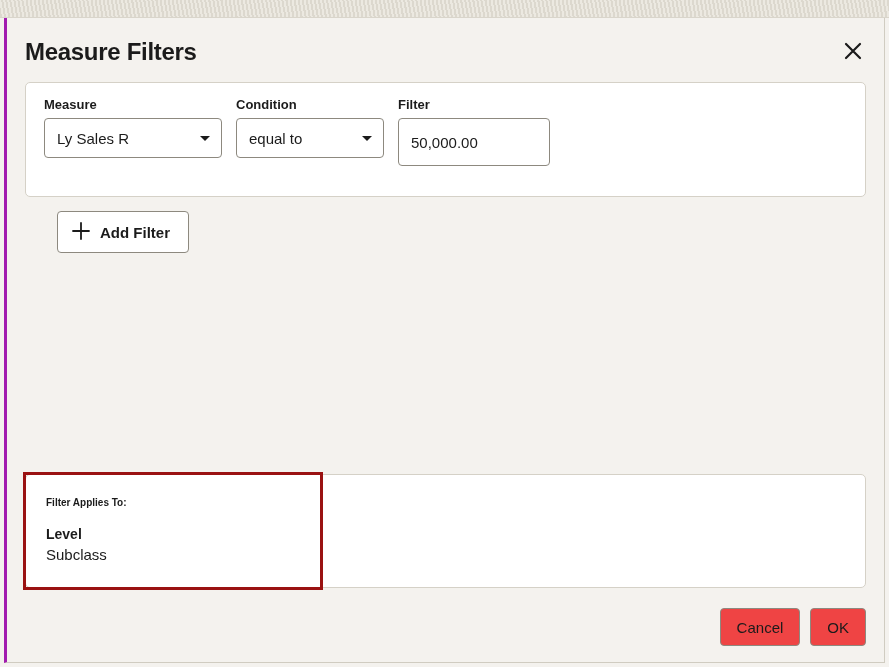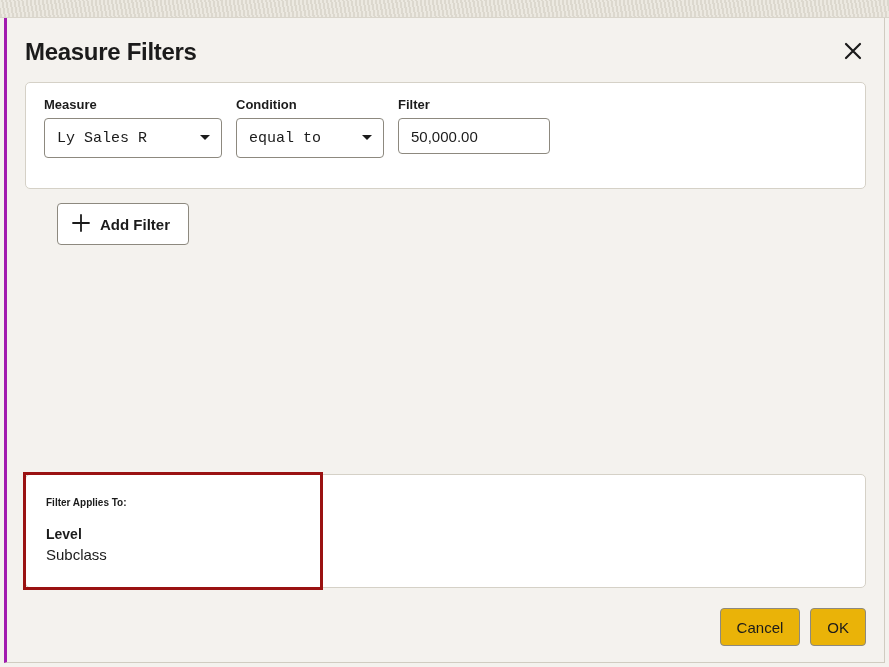--- a/index.html
+++ b/index.html
@@ -88,34 +88,33 @@
     .select-box {
       border: 1px solid #8d897f;
       border-radius: 4px;
       height: 40px;
       display: flex;
       align-items: center;
       justify-content: space-between;
       padding: 0 10px 0 12px;
       background: #fff;
       cursor: pointer;
-      font-family: Liberation Mono, monospace;
     }
     .select-text {
       font-size: 15px;
       color: #1b1b1b;
     }
     .caret svg {
       width: 12px;
       height: 8px;
     }
     .value-input {
       border: 1px solid #8d897f;
       border-radius: 4px;
-      height: 36px;
+      height: 48px;
       padding: 0 12px;
       font-size: 15px;
       color: #1b1b1b;
       background: #fff;
       outline: none;
       width: 100%;
     }
     .add-filter-btn {
       display: inline-flex;
       align-items: center;
@@ -177,21 +176,21 @@
       font-size: 15px;
       color: #1b1b1b;
     }
     .footer-actions {
       display: flex;
       justify-content: flex-end;
       gap: 10px;
       margin-top: 20px;
     }
     .btn {
-      background: #eab308;
+      background: #ef4444;
       border: 1px solid #8d897f;
       border-radius: 4px;
       height: 38px;
       padding: 0 16px;
       font-size: 15px;
       color: #1b1b1b;
       cursor: pointer;
     }
   </style>
 </head>

